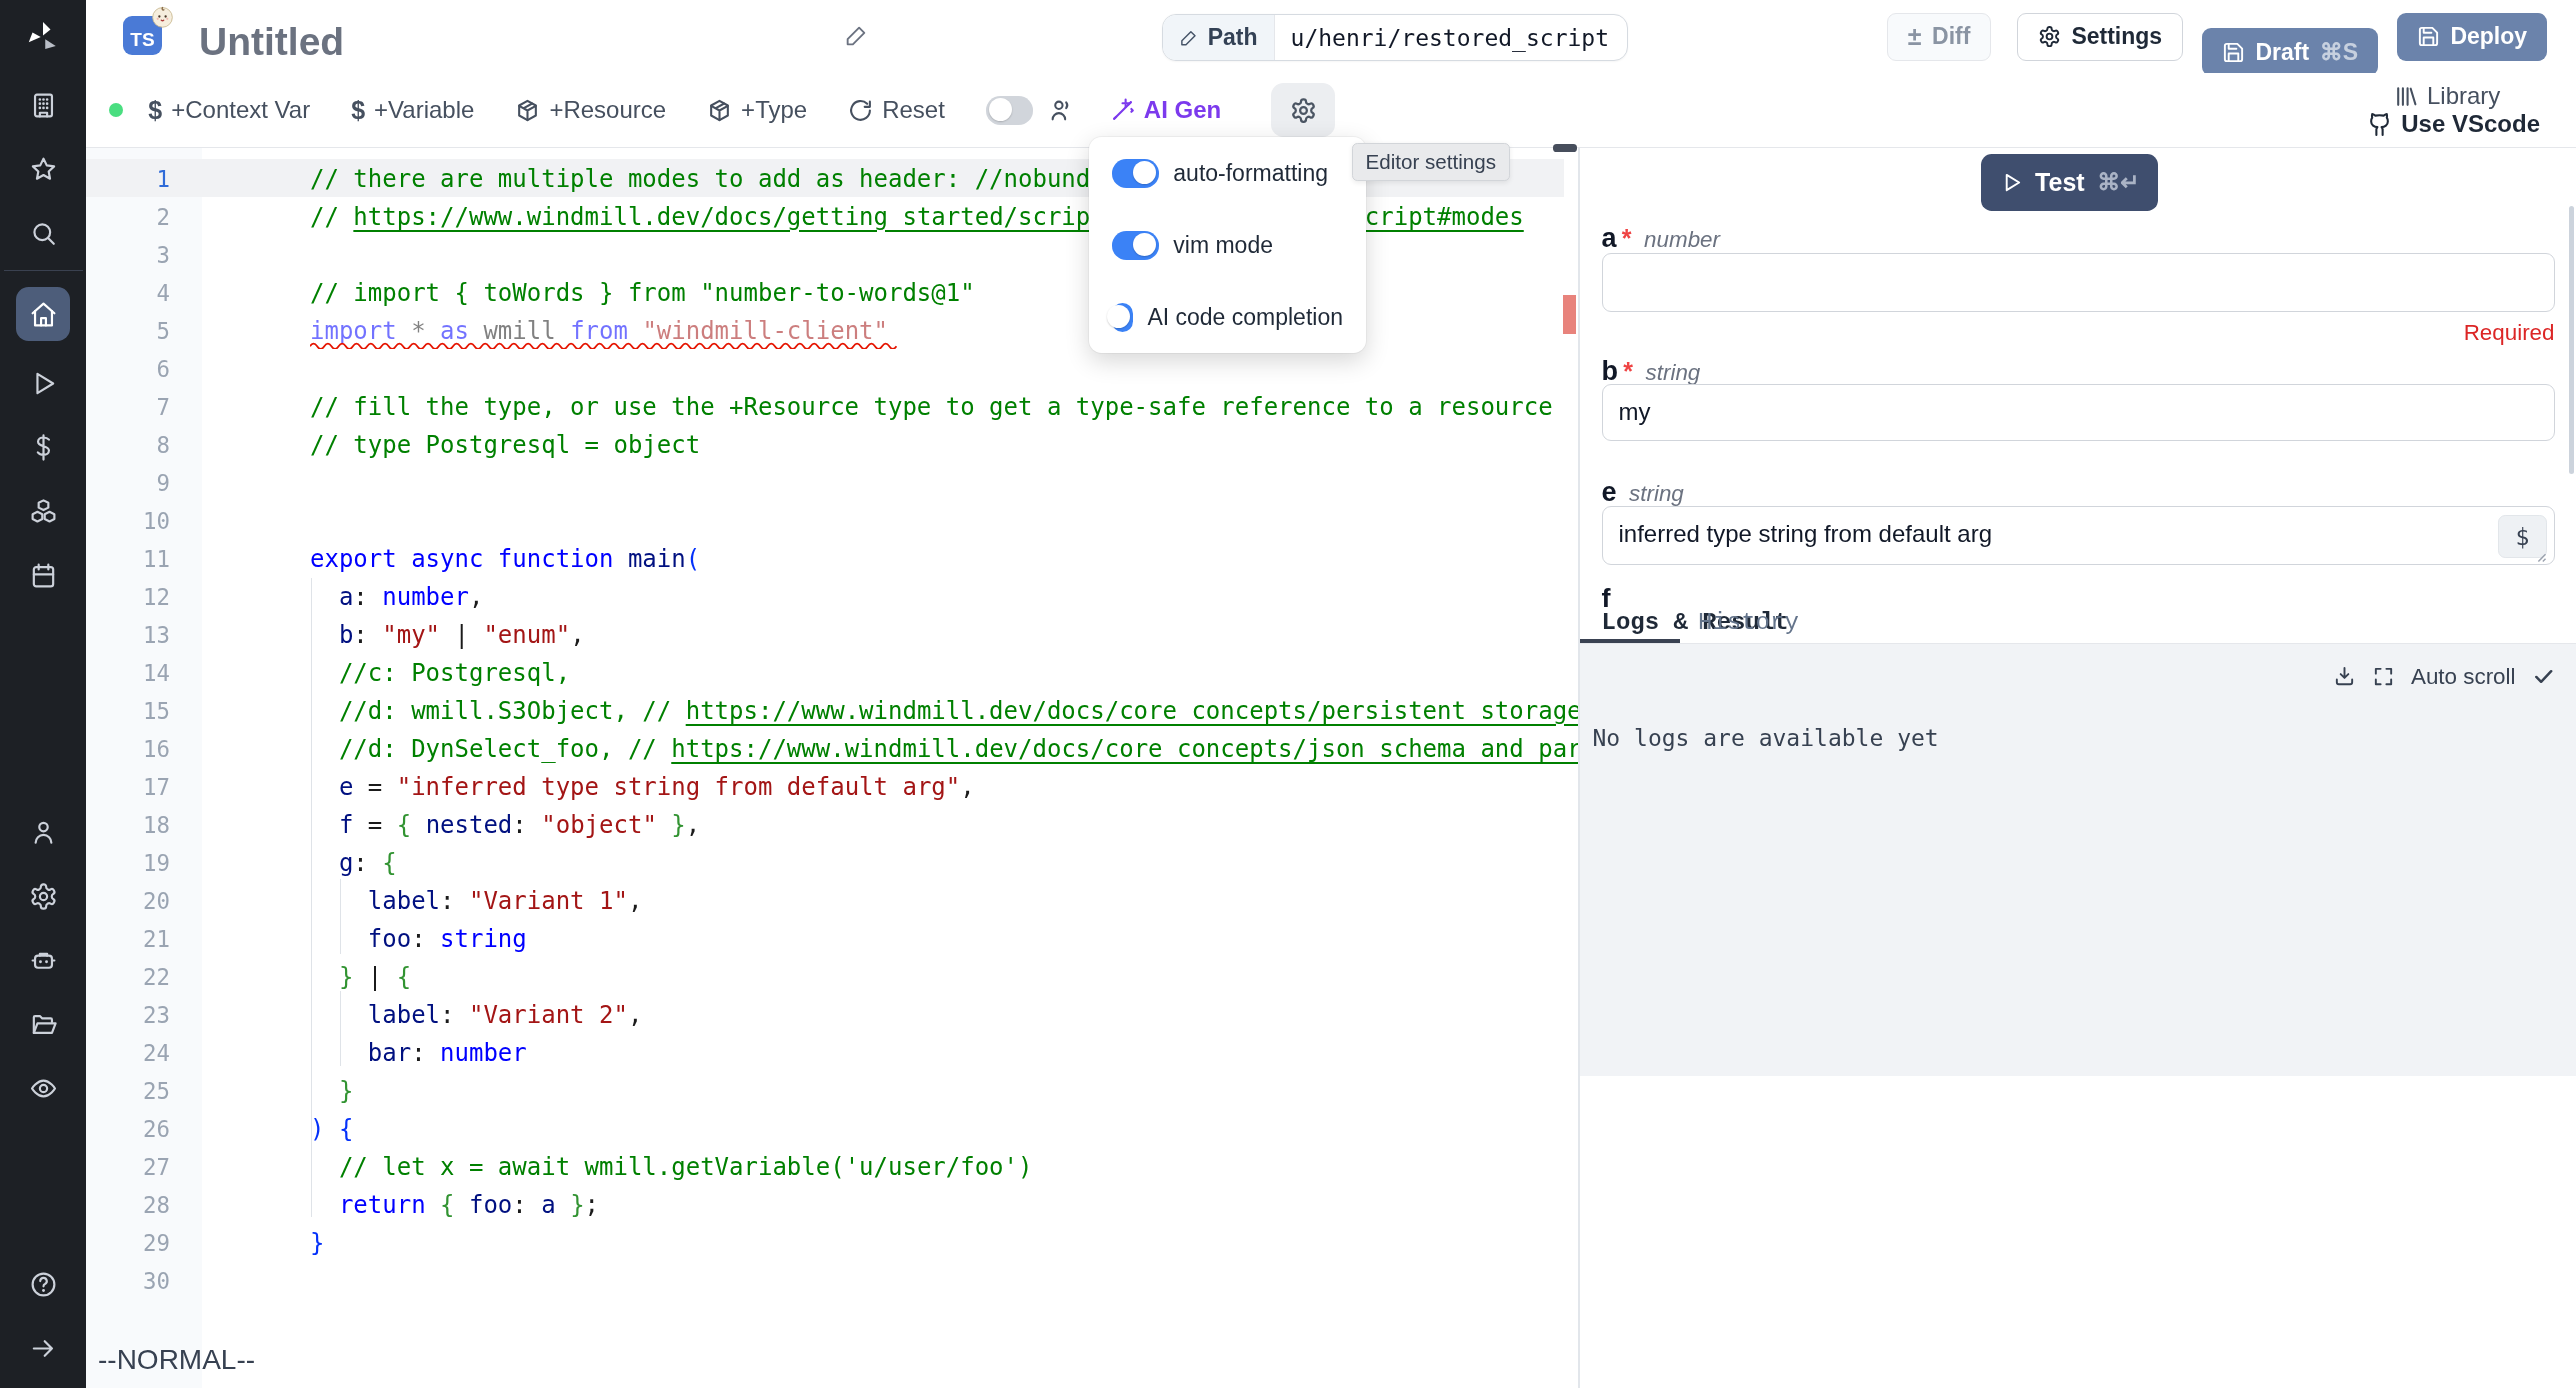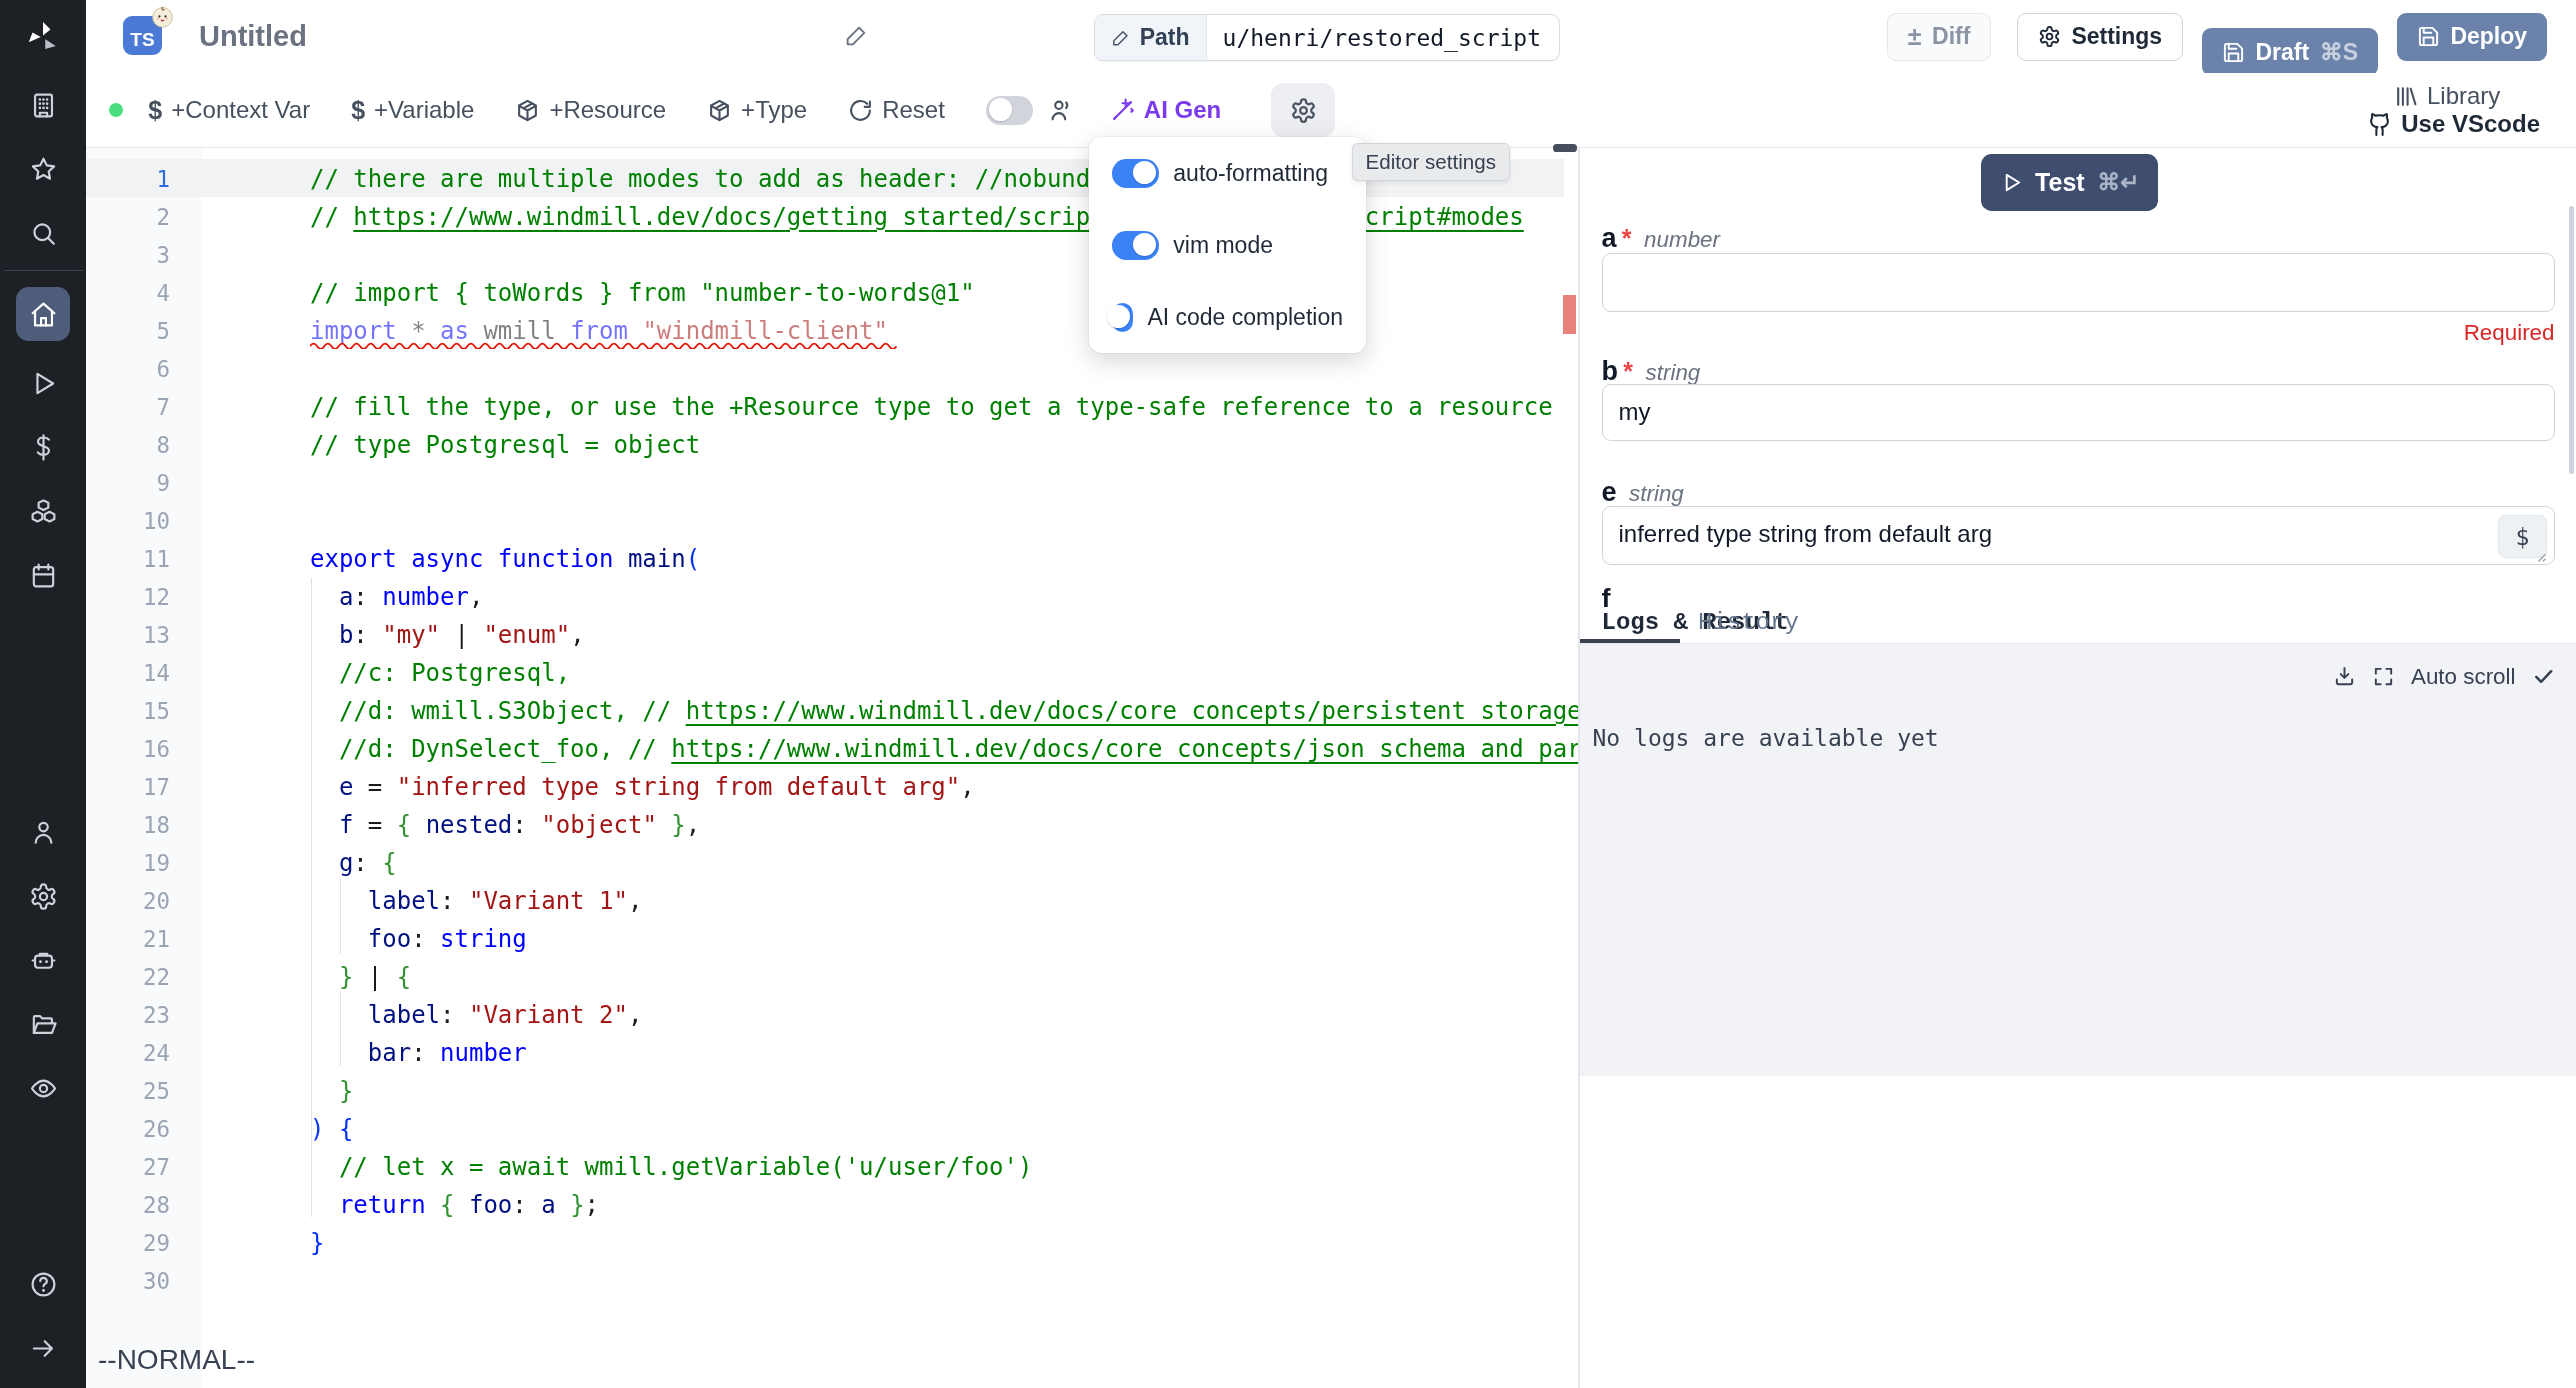--- a/index.html
+++ b/index.html
@@ -14,24 +14,24 @@
   .rail-ic svg{width:29px;height:29px;stroke:currentColor;fill:none;stroke-width:1.8;stroke-linecap:round;stroke-linejoin:round;}
   .rail-div{width:79px;height:0.9px;background:#3a4150;margin:5.4px 0;}
   .rail-active{background:#4d5d7a;border-radius:12.5px;width:54px;height:54px;display:flex;align-items:center;justify-content:center;color:#ffffff;}
   .rail-active svg{width:29px;height:29px;}
 
   
   #topbar{left:86px;top:0;width:2490px;height:73px;background:#fff;border-bottom:0.9px solid #e5e7eb;}
   #tsbadge{left:123px;top:16px;width:39px;height:39px;border-radius:9px;background:#4a7ad6;color:#fff;
            font-weight:800;font-size:19px;display:flex;align-items:flex-end;justify-content:center;padding-bottom:3.6px;box-sizing:border-box;}
   #emoji{left:150px;top:3.6px;}
-  #doc-title{left:199px;top:19.7px;font-size:29px;font-weight:700;color:#6b7280;}
+  #doc-title{left:199px;top:19.7px;font-size:39px;font-weight:700;color:#6b7280;}
   #edit-pencil{left:844px;top:23px;color:#6b7280;}
   .pill{border:0.9px solid #d6dbe1;border-radius:9px;background:#fff;display:flex;align-items:center;box-shadow:0 0.9px 1.8px rgba(0,0,0,.04);}
-  #pathbox{left:1094px;top:14.3px;width:464px;height:45px;overflow:hidden;}
+  #pathbox{left:1162px;top:14.3px;width:464px;height:45px;overflow:hidden;border-radius:14px;}
   #pathbox .seg1{background:#f1f5f9;height:100%;display:flex;align-items:center;gap:9px;padding:0 16px;border-right:0.9px solid #e5e7eb;color:#334155;font-weight:600;font-size:23px;}
   #pathbox .seg2{padding:0 16px;font-family:"DejaVu Sans Mono",monospace;font-size:23px;color:#111827;}
   .topbtn{height:48px;border-radius:9px;display:flex;align-items:center;gap:10.7px;padding:0 19.7px;font-size:23px;font-weight:600;box-sizing:border-box;}
   #btn-diff{left:1887px;top:12.5px;background:#f8fafc;border:0.9px solid #e5e7eb;color:#8a94a3;}
   #btn-settings{left:2017px;top:12.5px;background:#fff;border:0.9px solid #d1d5db;color:#1f2937;}
   #btn-draft{left:2202px;top:28px;background:#6b83ab;color:#fff;font-weight:700;}
   #btn-deploy{left:2397px;top:12.5px;background:#6b83ab;color:#fff;font-weight:700;}
   .shortcut{color:rgba(255,255,255,.62);font-weight:600;}
   .topbtn svg{width:23px;height:23px;stroke:currentColor;fill:none;stroke-width:2;stroke-linecap:round;stroke-linejoin:round;}
 

